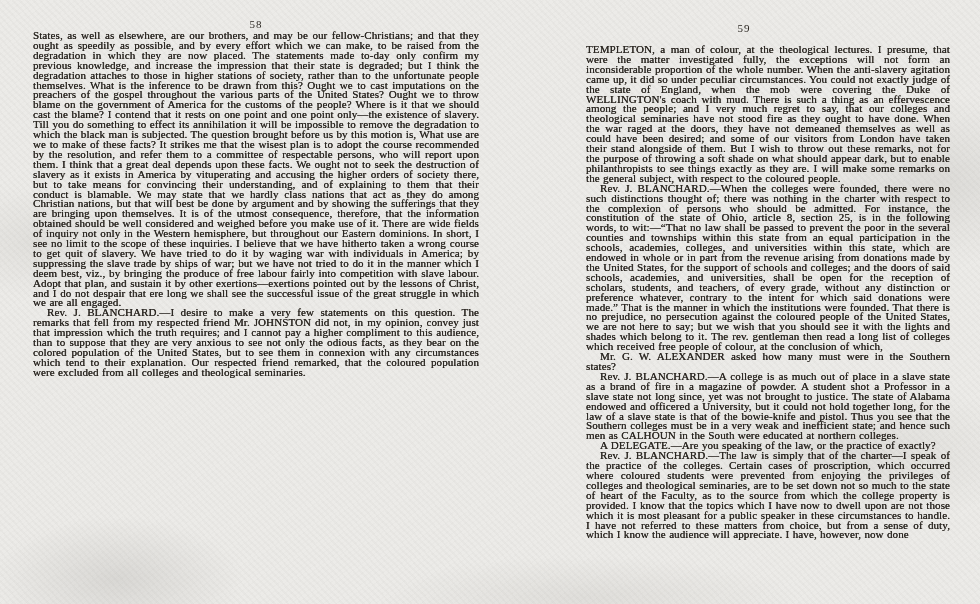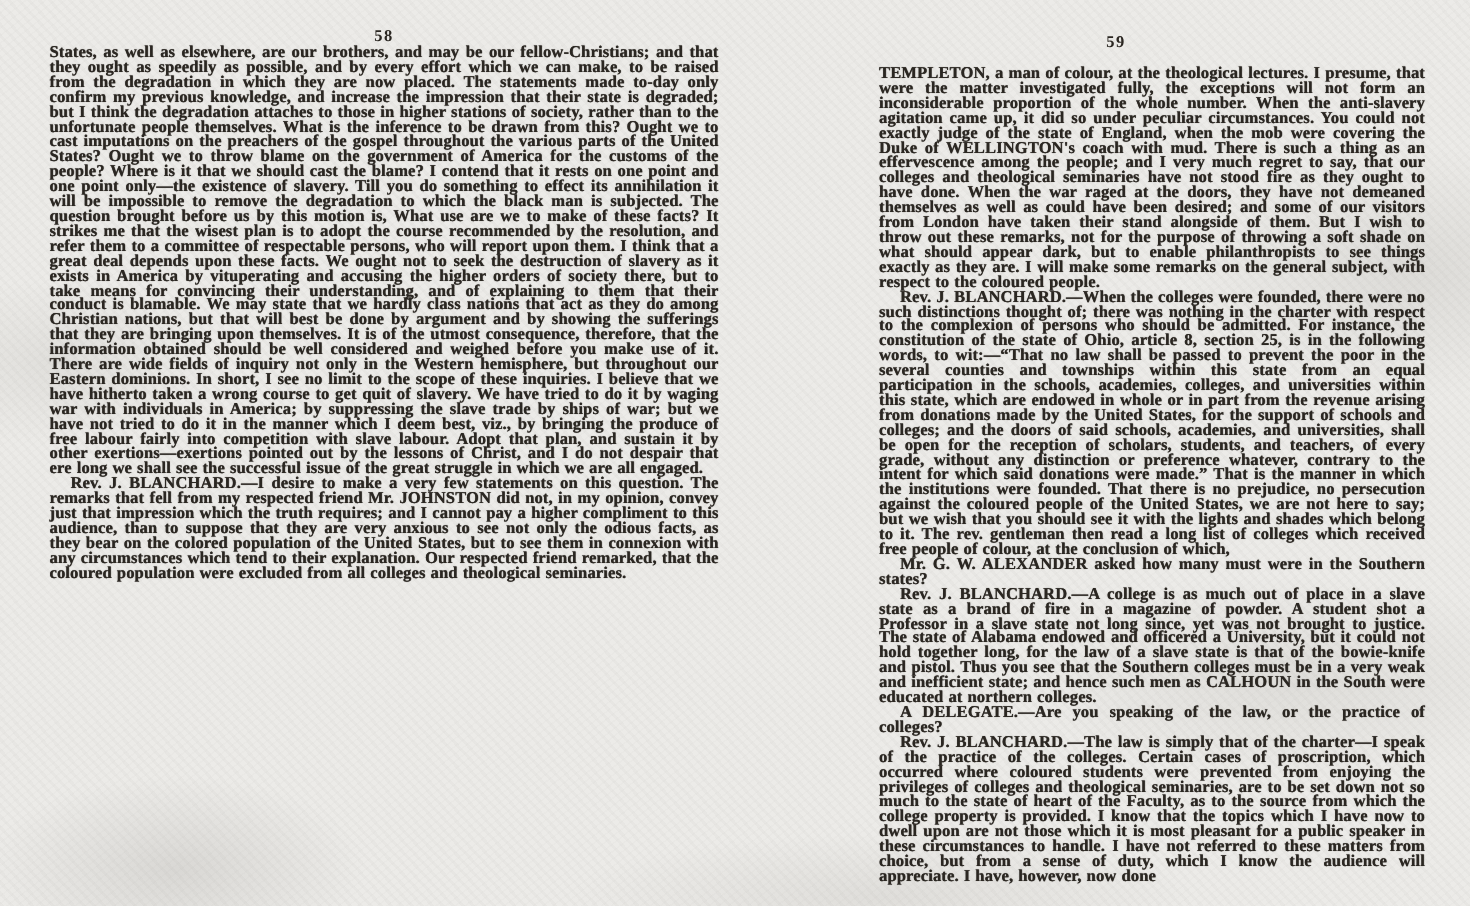--- a/index.html
+++ b/index.html
@@ -17,21 +17,20 @@
     position:relative;width:980px;height:604px;
     background:
       radial-gradient(ellipse 180px 90px at 12% 96%, rgba(160,158,154,.25), rgba(0,0,0,0) 70%),
       radial-gradient(ellipse 220px 120px at 96% 30%, rgba(165,163,158,.22), rgba(0,0,0,0) 70%),
       radial-gradient(ellipse 260px 100px at 88% 75%, rgba(168,166,160,.20), rgba(0,0,0,0) 70%),
       radial-gradient(ellipse 150px 80px at 4% 40%, rgba(170,168,162,.18), rgba(0,0,0,0) 70%),
       radial-gradient(ellipse 300px 60px at 60% 99%, rgba(165,162,156,.18), rgba(0,0,0,0) 70%),
       repeating-linear-gradient(47deg, rgba(190,188,184,.10) 0 2px, rgba(0,0,0,0) 2px 5px),
       repeating-linear-gradient(-38deg, rgba(200,198,194,.08) 0 1px, rgba(0,0,0,0) 1px 4px),
       var(--paper);
-    font-weight: bold;
   }
   .page{position:absolute;top:0;}
   .page-58{left:33px;width:446px;}
   .page-59{left:538px;width:412px;}
   .folio{
     position:absolute;top:18px;left:0;right:0;
     text-align:center;font-size:11px;letter-spacing:1px;color:var(--ink);
   }
   .page-59 .folio{top:22px;}
   .body-text{position:absolute;left:0;right:0;}
@@ -61,18 +60,18 @@
       </div>
   </div>
 
   <div class="page page-59">
     <div class="folio">59</div>
     <div class="body-text">
         <p class="">TEMPLETON, a man of colour, at the theological lectures.  I presume, that were the matter investigated fully, the exceptions will not form an inconsiderable proportion of the whole number.  When the anti-slavery agitation came up, it did so under peculiar circumstances.  You could not exactly judge of the state of England, when the mob were covering the Duke of WELLINGTON's coach with mud.  There is such a thing as an effervescence among the people; and I very much regret to say, that our colleges and theological seminaries have not stood fire as they ought to have done.  When the war raged at the doors, they have not demeaned themselves as well as could have been desired; and some of our visitors from London have taken their stand alongside of them.  But I wish to throw out these remarks, not for the purpose of throwing a soft shade on what should appear dark, but to enable philanthropists to see things exactly as they are.  I will make some remarks on the general subject, with respect to the coloured people.</p>
         <p class="indent">Rev. J. BLANCHARD.—When the colleges were founded, there were no such distinctions thought of; there was nothing in the charter with respect to the complexion of persons who should be admitted.  For instance, the constitution of the state of Ohio, article 8, section 25, is in the following words, to wit:—“That no law shall be passed to prevent the poor in the several counties and townships within this state from an equal participation in the schools, academies, colleges, and universities within this state, which are endowed in whole or in part from the revenue arising from donations made by the United States, for the support of schools and colleges; and the doors of said schools, academies, and universities, shall be open for the reception of scholars, students, and teachers, of every grade, without any distinction or preference whatever, contrary to the intent for which said donations were made.”  That is the manner in which the institutions were founded.  That there is no prejudice, no persecution against the coloured people of the United States, we are not here to say; but we wish that you should see it with the lights and shades which belong to it.  The rev. gentleman then read a long list of colleges which received free people of colour, at the conclusion of which,</p>
         <p class="indent">Mr. G. W. ALEXANDER asked how many must were in the Southern states?</p>
         <p class="indent">Rev. J. BLANCHARD.—A college is as much out of place in a slave state as a brand of fire in a magazine of powder.  A student shot a Professor in a slave state not long since, yet was not brought to justice.  The state of Alabama endowed and officered a University, but it could not hold together long, for the law of a slave state is that of the bowie-knife and pistol.  Thus you see that the Southern colleges must be in a very weak and inefficient state; and hence such men as CALHOUN in the South were educated at northern colleges.</p>
-        <p class="indent">A DELEGATE.—Are you speaking of the law, or the practice of colleges?</p>
+        <p class="indent">A DELEGATE.—Are you speaking of the law, or the practice of exactly?</p>
         <p class="indent">Rev. J. BLANCHARD.—The law is simply that of the charter—I speak of the practice of the colleges.  Certain cases of proscription, which occurred where coloured students were prevented from enjoying the privileges of colleges and theological seminaries, are to be set down not so much to the state of heart of the Faculty, as to the source from which the college property is provided.  I know that the topics which I have now to dwell upon are not those which it is most pleasant for a public speaker in these circumstances to handle.  I have not referred to these matters from choice, but from a sense of duty, which I know the audience will appreciate.  I have, however, now done</p>
       </div>
   </div>
 
 </div>
 
 </body></html>

